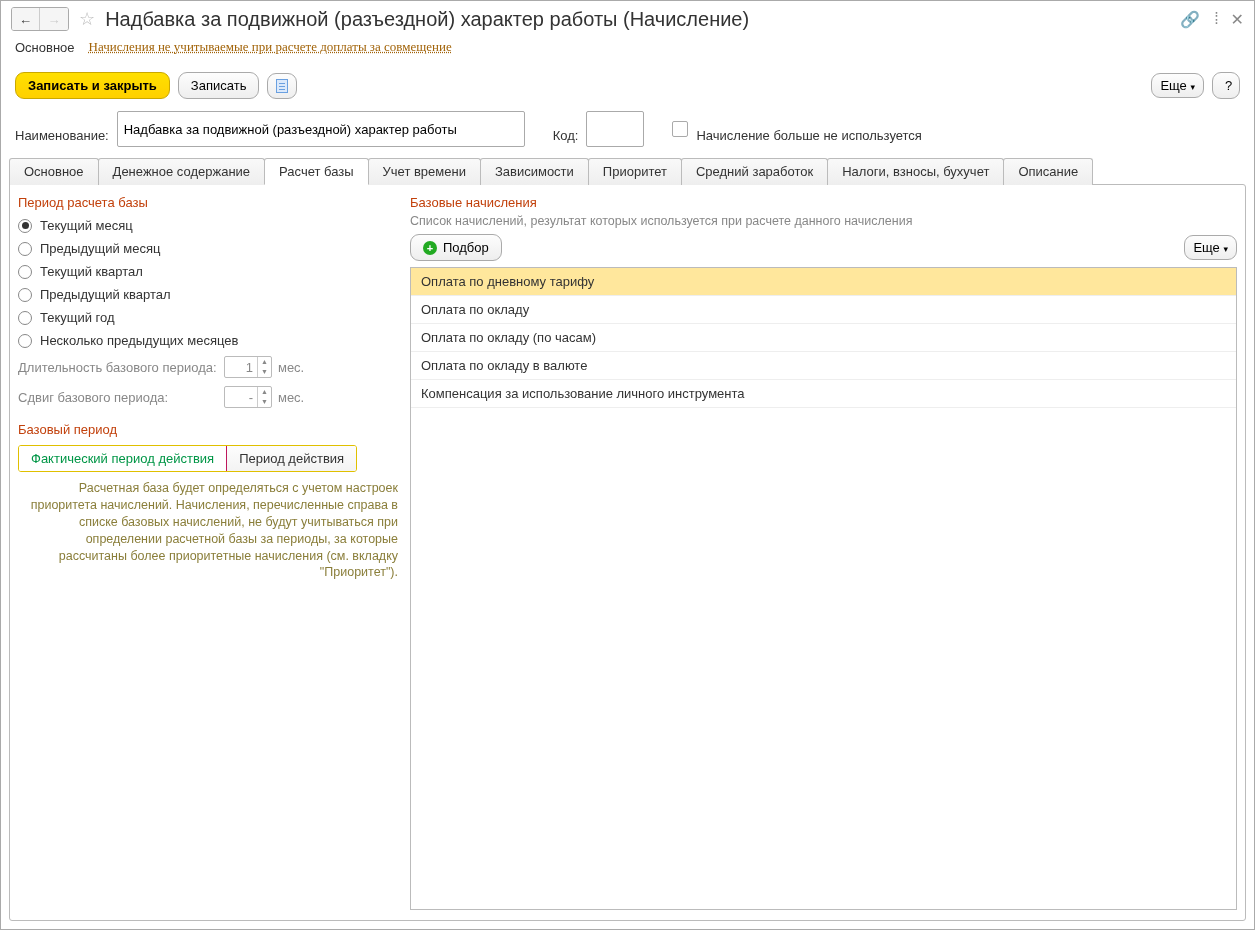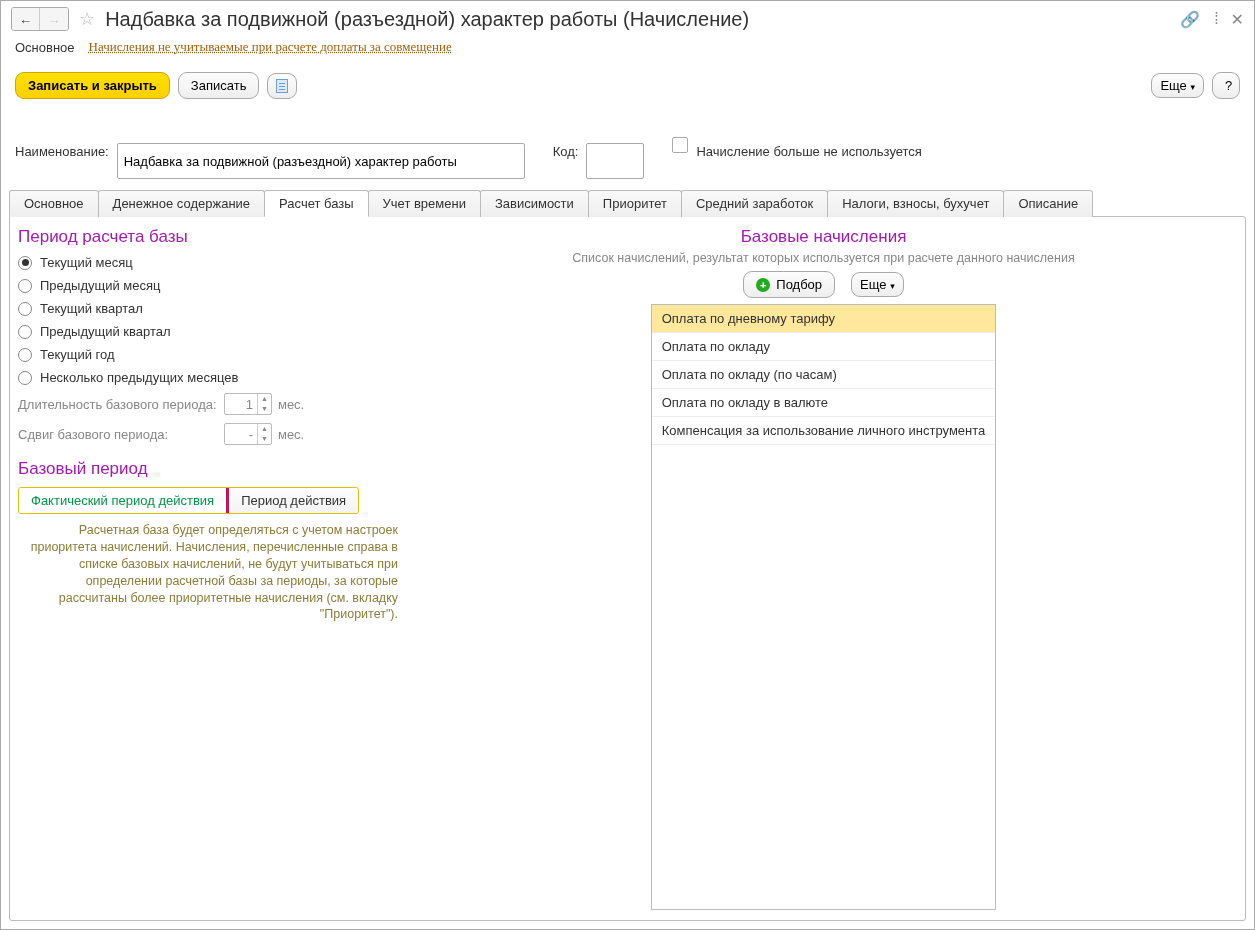--- a/index.html
+++ b/index.html
@@ -18,44 +18,44 @@
   .subnav a { color: #a16207; text-decoration: underline dotted; cursor: pointer; font-family: Liberation Serif, serif; }
   .toolbar { padding: 8px 14px; display: flex; gap: 8px; align-items: center; }
   .btn { border: 1px solid #aaa; border-radius: 9px; padding: 5px 12px; background: linear-gradient(#fdfdfd,#eee); cursor: pointer; font-size: 13px; }
   .btn-primary { background: linear-gradient(#ffe000,#ffd000); border-color: #caa800; font-weight: bold;}
   .btn-icon { width: 30px; height: 26px; padding: 0; display: flex; align-items: center; justify-content: center; }
   .toolbar-spacer { flex: 1; }
   .more-btn { padding: 4px 8px; }
   .help-btn { width: 28px; }
   .formrow { padding: 4px 14px 10px 14px; display: flex; align-items: center; gap: 8px; }
   .formrow label { color: #333; margin-top: 12px; }
-  .text-input { border: 1px solid #aaa; border-radius: 2px; padding: 17px 6px; font-size: 13px; height: 24px; margin-top: 32px; }
+  .text-input { border: 1px solid #aaa; border-radius: 2px; padding: 17px 6px; font-size: 13px; height: 24px; }
   .name-input { width: 408px; }
   .code-input { width: 58px; }
   .checkbox { width: 16px; height: 16px; border: 1px solid #aaa; border-radius: 2px; background: #fff; cursor: pointer; display: inline-block; }
   .tabs { display: flex; padding: 0 8px; }
   .tab { padding: 5px 14px; border: 1px solid #bbb; border-bottom: none; background: linear-gradient(#f9f9f9,#eee); cursor: pointer; margin-right: -1px; font-size: 13px; position: relative; top: 1px; border-radius: 3px 3px 0 0;}
   .tab.active { background: #fff; z-index: 2; border-bottom: 1px solid #fff;}
   .tab-body { border: 1px solid #bbb; margin: 0 8px 8px 8px; flex: 1; display: flex; padding: 10px 8px; gap: 12px; overflow: hidden; border-radius: 0 3px 3px 3px;}
   .left-panel { width: 380px; display: flex; flex-direction: column; }
-  .section-title { color: #a21caf; font-size: 17px; margin-bottom: 4px; }
+  .section-title { color: #c2410c; font-size: 13px; margin-bottom: 4px; }
   .radio-row { display: flex; align-items: center; gap: 8px; padding: 4px 0; cursor: pointer; }
   .radio { width: 14px; height: 14px; border: 1px solid #888; border-radius: 50%; display: inline-flex; align-items: center; justify-content: center; background:#fff;}
   .radio.checked::after { content: ""; width: 7px; height: 7px; background: #333; border-radius: 50%; display: block; }
   .spin-row { display: flex; align-items: center; gap: 6px; padding: 4px 0; color: #888; }
   .spin { display: flex; align-items: center; border: 1px solid #bbb; border-radius: 2px; height: 22px; background: #fff; }
   .spin input { width: 32px; border: none; text-align: right; padding: 0 4px; font-size: 13px; background: transparent; color: #888;}
   .spin-btns { display: flex; flex-direction: column; border-left: 1px solid #ccc; }
   .spin-btns span { font-size: 7px; line-height: 8px; padding: 1px 3px; cursor: pointer; color: #888;}
   .seg-group { display: flex; border: 1px solid #e0c000; border-radius: 3px; width: fit-content; margin-top: 4px; overflow: hidden;}
-  .seg { padding: 5px 12px; cursor: pointer; background: linear-gradient(#fdfdfd,#f3f3f3); border-right: 3px solid #be185d;}
+  .seg { padding: 5px 12px; cursor: pointer; background: linear-gradient(#fdfdfd,#f3f3f3); border-right: 1px solid #be185d;}
   .seg:last-child { border-right: none; }
   .seg.active { color: #009646; background: #fff; }
   .desc-text { color: #8a7e3a; font-size: 12.5px; line-height: 1.35; margin-top: 8px; text-align: right; }
-  .right-panel { flex: 1; display: flex; flex-direction: column; align-items: center; }
+  .right-panel { flex: 1; display: flex; flex-direction: column; }
   .hint-text { color: #888; font-size: 12.5px; margin-bottom: 6px; }
   .right-toolbar { display: flex; align-items: center; gap: 8px; margin-bottom: 6px; }
   .add-btn { display: flex; align-items: center; gap: 6px; }
   .plus-circle { width: 14px; height: 14px; border-radius: 50%; background: #2a2; color: #fff; font-size: 11px; display: flex; align-items: center; justify-content: center; font-weight: bold;}
   .list-box { flex: 1; border: 1px solid #bbb; overflow: auto; }
   .list-row { padding: 6px 10px; border-bottom: 1px solid #eee; cursor: pointer; }
   .list-row.selected { background: #ffe79c; }
   .arrow { font-family: Arial; }
   .dots { letter-spacing: -2px; }
   .list-icon-rect{ width:12px; height:14px; border:1px solid #6aa0e0; background:#dbe9fb; display:inline-block; position:relative;}

